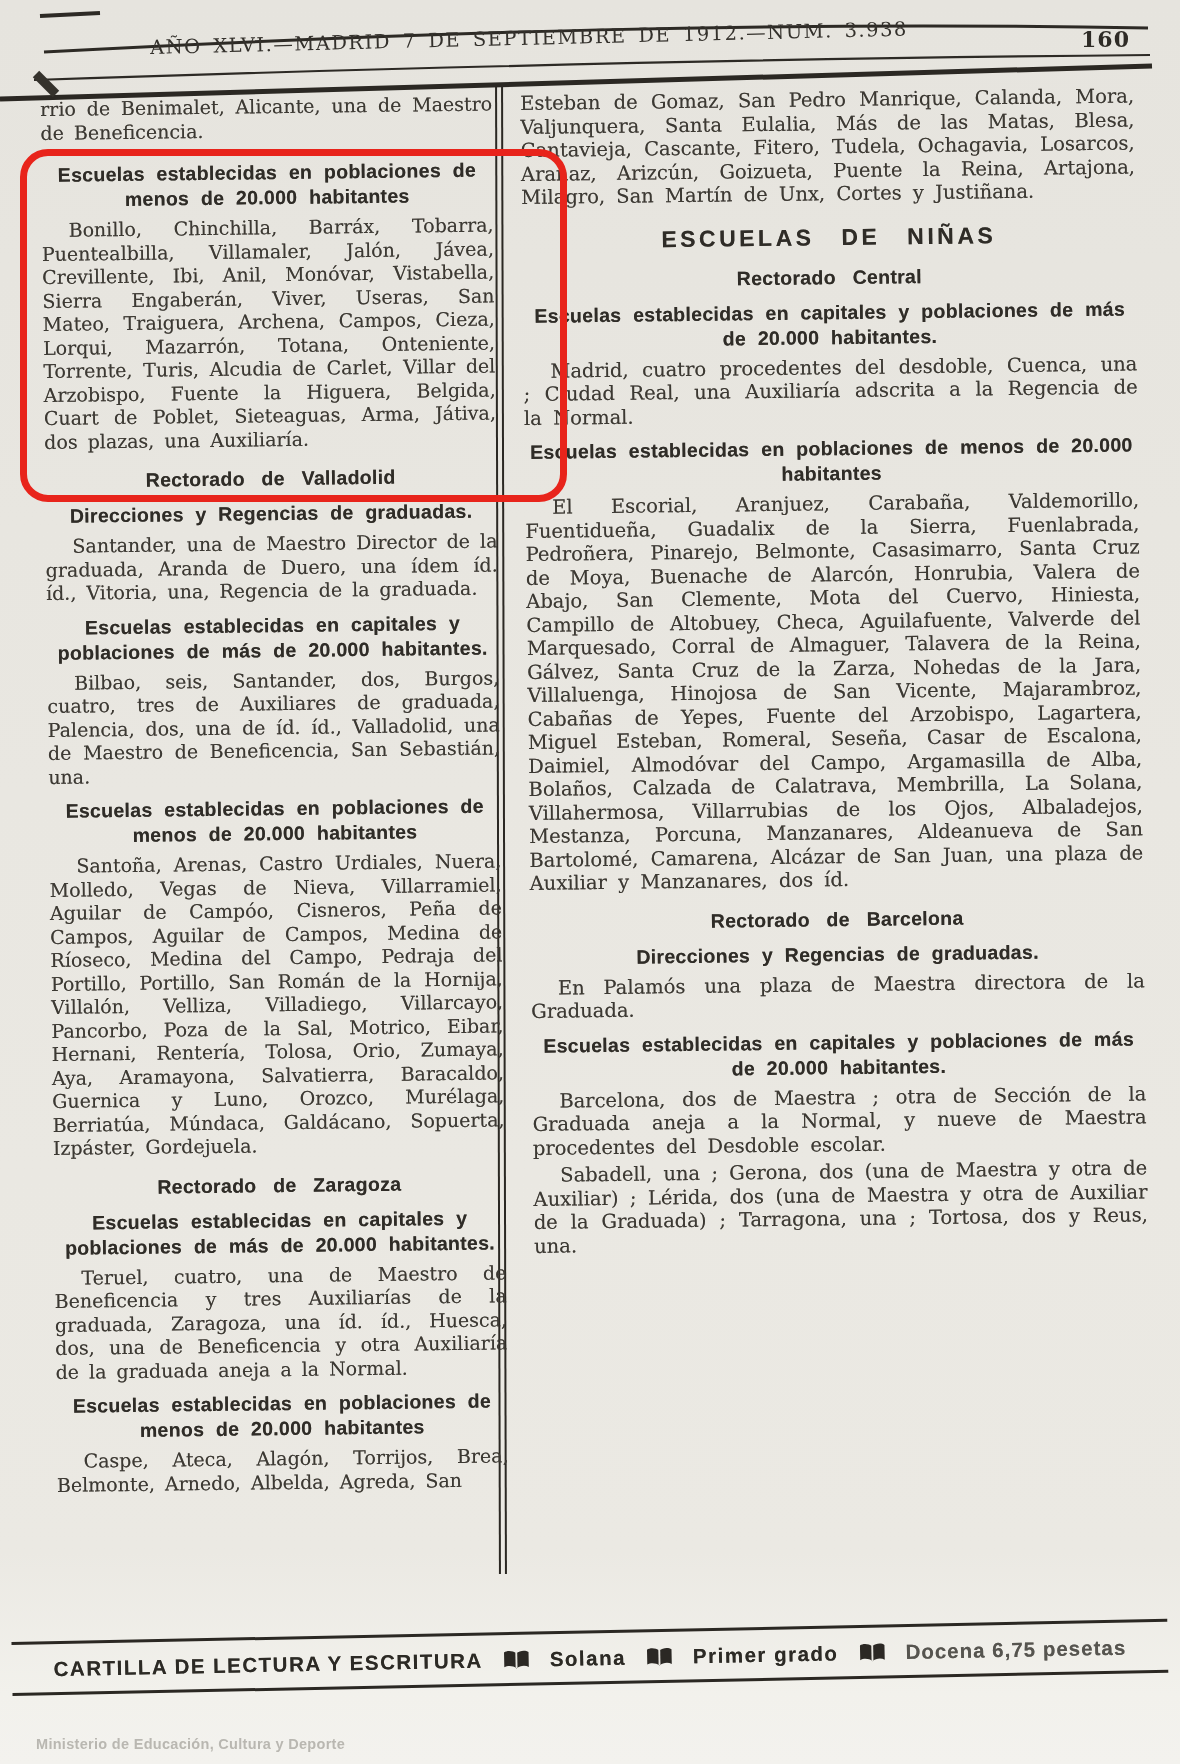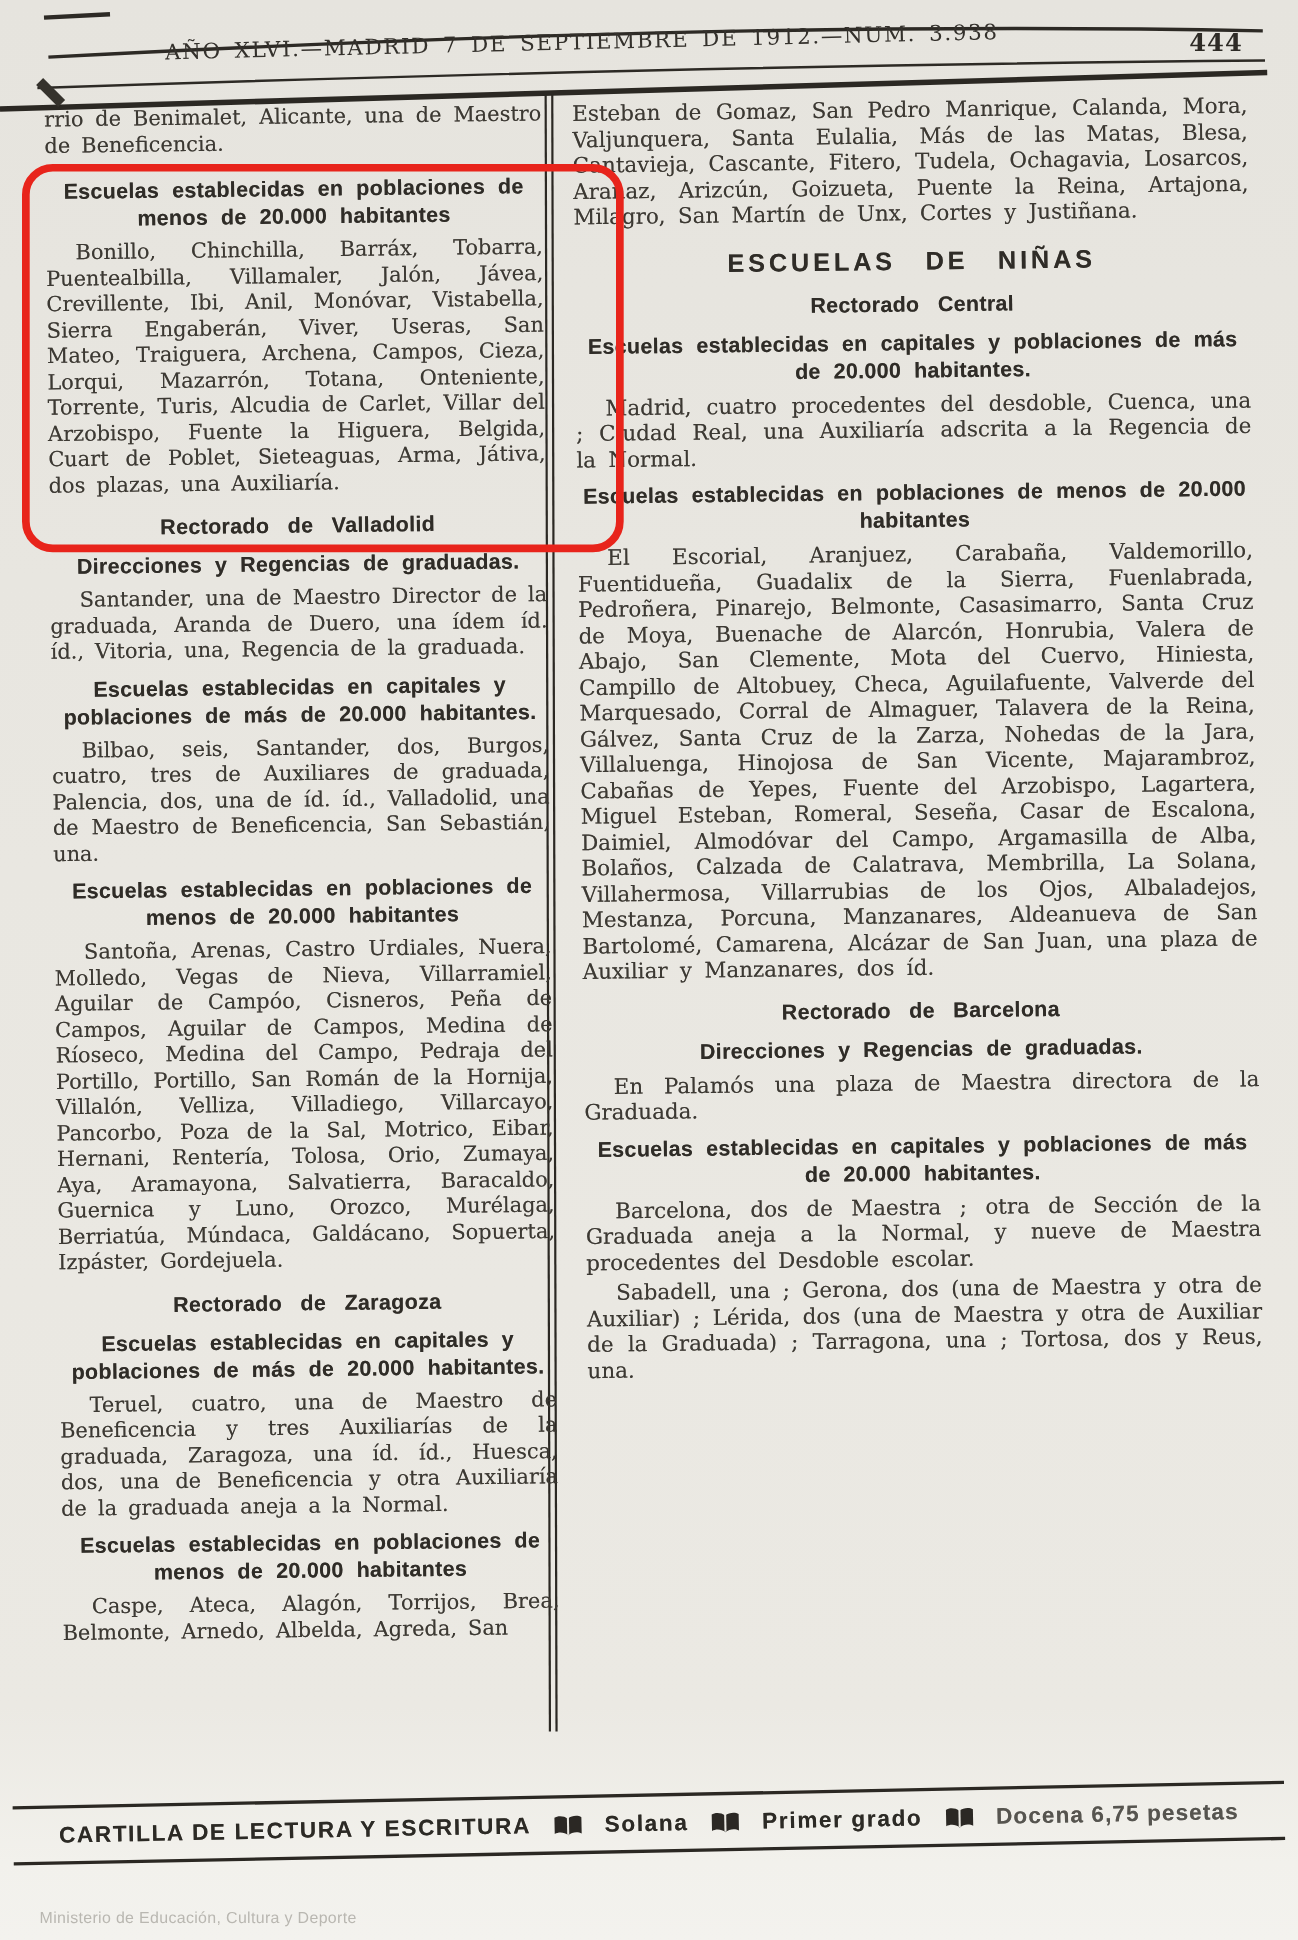--- a/index.html
+++ b/index.html
@@ -64,38 +64,38 @@
     font-family:"Liberation Sans","DejaVu Sans",sans-serif;
     font-weight:700;font-size:20.5px;letter-spacing:1.5px;color:#2c2a25;
     text-shadow:0 0 .6px rgba(44,42,37,.65);
   }
   .banner .fade{opacity:.78;letter-spacing:1px;}
   .book-icon{width:27px;height:21px;flex:none;}
   
   .watermark{
     position:absolute;left:36px;top:1736px;
     font-family:"Liberation Sans","DejaVu Sans",sans-serif;
-    font-size:14.5px;color:#b9b7b1;letter-spacing:.3px;
+    font-size:14.5px;color:#b9b7b1;letter-spacing:.3px;font-weight:bold;
   }
 </style>
 </head>
 <body>
 
 <div class="page">
 
   <svg class="rules" width="1180" height="1764" viewBox="0 0 1180 1764">
     <path d="M44,52 C420,32 780,21 1148,28" stroke="#2d2a25" stroke-width="3" fill="none"></path>
     <path d="M34,80 C420,67 800,58 1150,55" stroke="#2d2a25" stroke-width="2.2" fill="none"></path>
     <path d="M0,99 C380,87 760,75 1152,66" stroke="#2b2823" stroke-width="5" fill="none"></path>
     <path d="M36,74 l20,20" stroke="#35322c" stroke-width="9" fill="none"></path>
     <path d="M40,16 l60,-3" stroke="#2d2a25" stroke-width="4" fill="none"></path>
   </svg>
 
   <div class="masthead">AÑO XLVI.—MADRID 7 DE SEPTIEMBRE DE 1912.—NUM. 3.938</div>
-  <div class="pagenum">444</div>
+  <div class="pagenum">160</div>
 
   <div class="divider"></div>
 
   <div class="col col-left">
     <p class="par">rrio de Benimalet, Alicante, una de Maestro de Beneficencia.</p>
     <div class="h-sans" style="margin-top:18px">Escuelas establecidas en poblaciones de menos de 20.000 habitantes</div>
     <p class="par indent">Bonillo, Chinchilla, Barráx, Tobarra, Puentealbilla, Villamaler, Jalón, Jávea, Crevillente, Ibi, Anil, Monóvar, Vistabella, Sierra Engaberán, Viver, Useras, San Mateo, Traiguera, Archena, Campos, Cieza, Lorqui, Mazarrón, Totana, Onteniente, Torrente, Turis, Alcudia de Carlet, Villar del Arzobispo, Fuente la Higuera, Belgida, Cuart de Poblet, Sieteaguas, Arma, Játiva, dos plazas, una Auxiliaría.</p>
     <div class="h-sans rectorado">Rectorado de Valladolid</div>
     <div class="h-sans">Direcciones y Regencias de graduadas.</div>
     <p class="par indent">Santander, una de Maestro Director de la graduada, Aranda de Duero, una ídem íd. íd., Vitoria, una, Regencia de la graduada.</p>

